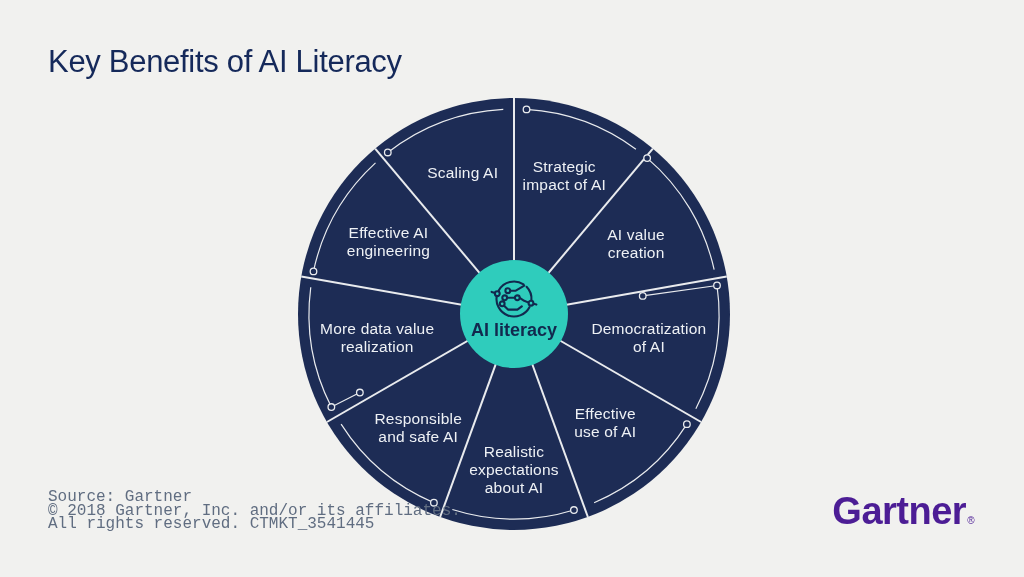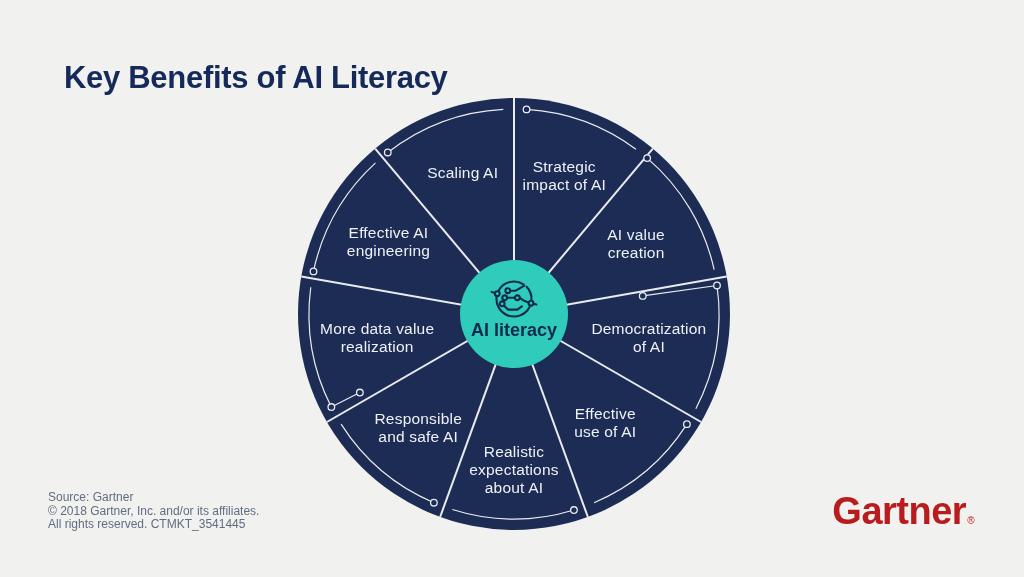--- a/index.html
+++ b/index.html
@@ -4,34 +4,34 @@
 <style>
   html,body { margin:0; padding:0; }
   body {
     width:1024px; height:577px;
     background:#f1f1ef;
     font-family:"Liberation Sans", sans-serif;
     position:relative; overflow:hidden;
   }
   .canvas { position:absolute; inset:0; }
   .title {
-    position:absolute; left:48px; top:44px; margin:16px;
-    font-size:31px; font-weight:700; letter-spacing:-0.3px;
+    position:absolute; left:48px; top:44px; margin:0;
+    font-size:31px; font-weight:400; letter-spacing:-0.3px;
     color:#15295a;
   }
   .wheel-wrap { position:absolute; left:298px; top:98px; width:432px; height:432px; }
   .wheel-wrap svg { display:block; }
   .source {
     position:absolute; left:48px; top:491px;
-    font-size:12px; line-height:13.6px; color:#606d81;
+    font-size:16px; line-height:13.6px; color:#606d81;font-family:Liberation Mono, monospace;
   }
   .logo {
     position:absolute; right:50px; top:490px;
     font-size:38px; font-weight:700; letter-spacing:-0.5px;
-    color:#b91c1c;
+    color:#4c1d95;
   }
   .logo .reg {
     font-size:10px; font-weight:400; margin-left:1px;
     vertical-align:baseline;
   }
 </style>
 </head>
 <body>
 
 <div class="canvas">

